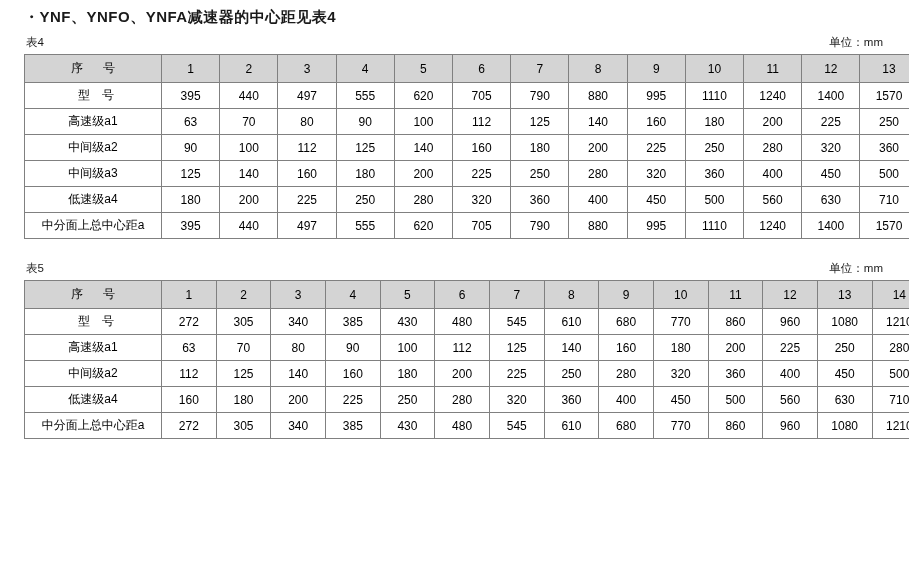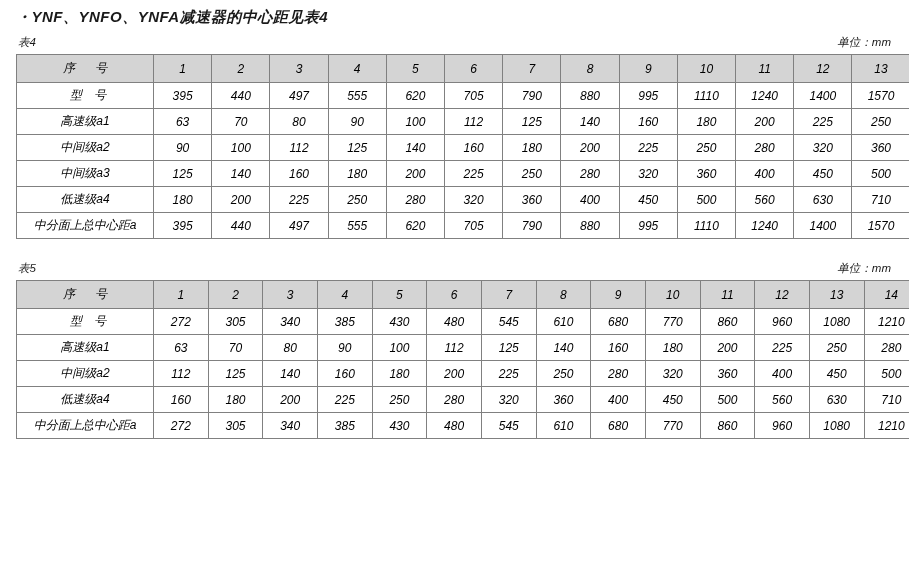--- a/index.html
+++ b/index.html
@@ -12,22 +12,21 @@
     background: #ffffff;
     font-family: "Liberation Sans", sans-serif;
     color: #000000;
     overflow: hidden;
   }
   .page {
     position: relative;
     width: 909px;
     height: 566px;
     box-sizing: border-box;
-    padding: 0 16px;
-    font-style: italic;
+    padding: 0 24px;
   }
   .section {
     width: 100%;
   }
   .section-title {
     font-size: 15px;
     font-weight: bold;
     color: #1a1a1a;
     letter-spacing: 0.5px;
     margin: 0;

